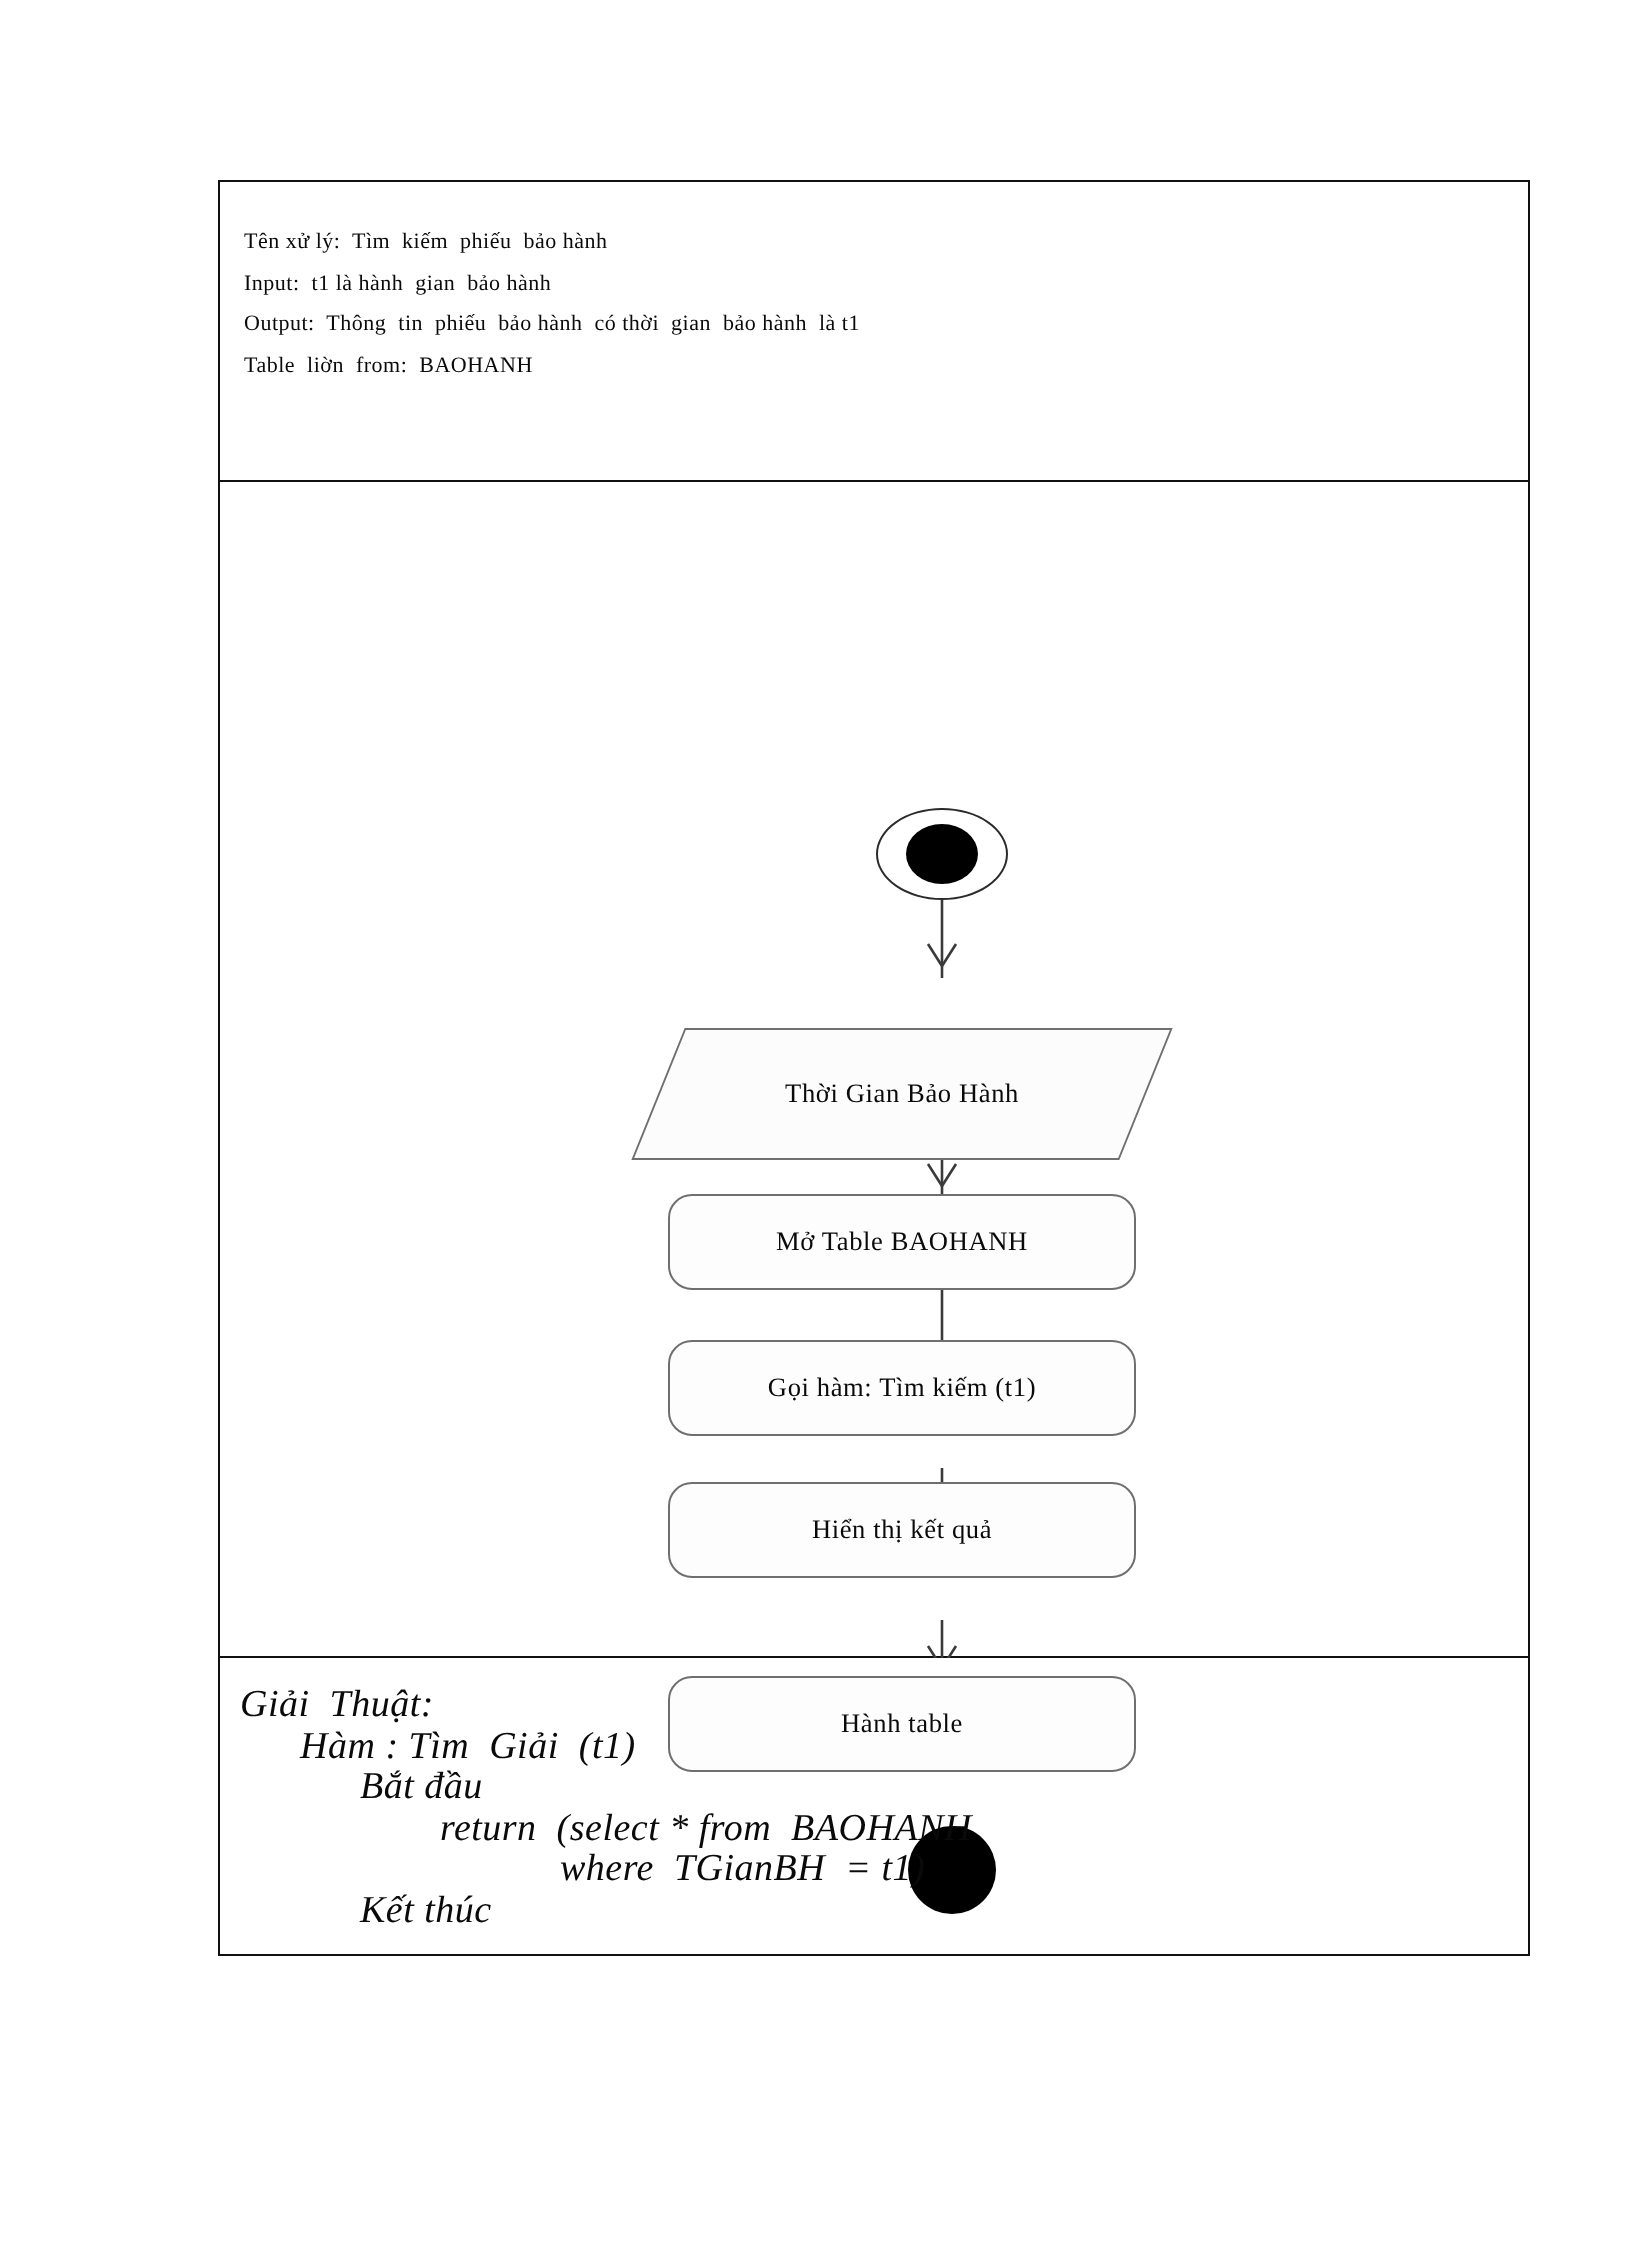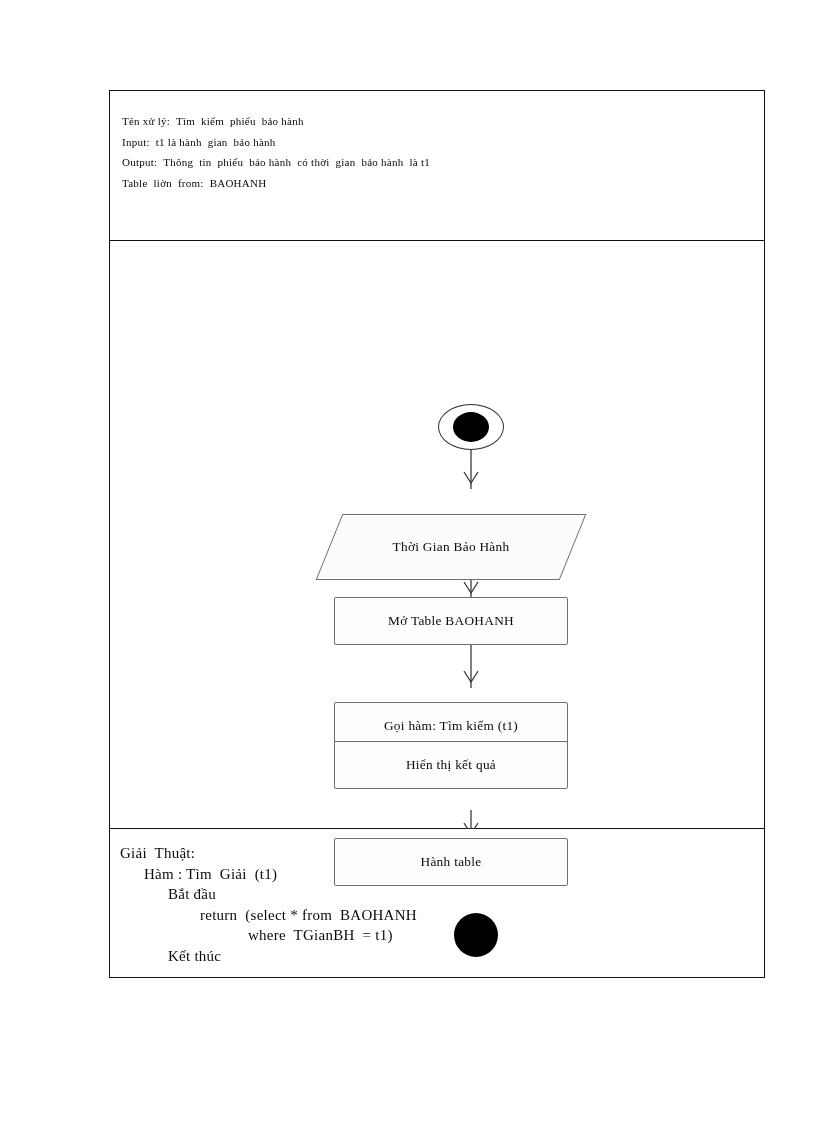--- a/index.html
+++ b/index.html
@@ -105,26 +105,26 @@
     letter-spacing: 0.3px;
   }
 
   
   .proc-node {
     left: 224px;
     width: 234px;
     height: 48px;
     border: 1.4px solid #6f6f6f;
     background: #fdfdfd;
-    border-radius: 2px;
+    border-radius: 12px;
     font-size: 13.3px;
     letter-spacing: 0.3px;
   }
   .proc-1 { top: 356px; }
-  .proc-2 { top: 461px; }
+  .proc-2 { top: 429px; }
   .proc-3 { top: 500px; }
   .proc-4 { top: 597px; }
 
   
   .end-disc {
     left: 344px;
     top: 672px;
     width: 44px;
     height: 44px;
     border-radius: 50%;
@@ -136,24 +136,25 @@
     position: absolute;
     inset: 0;
     pointer-events: none;
   }
 
   
   .algo-block {
     padding: 14px 0 0 10px;
   }
   .algo-line {
-    font-size: 15px;
+    font-size: 19px;
     line-height: 20.5px;
     letter-spacing: 0.25px;
     white-space: pre;
+    font-style: italic;
   }
 </style>
 </head>
 <body>
 
 <div class="doc-table">
 
   <div class="section section-spec">
     <div class="spec-list">
       <div class="spec-line">Tên xử lý:  Tìm  kiếm  phiếu  bảo hành</div>

